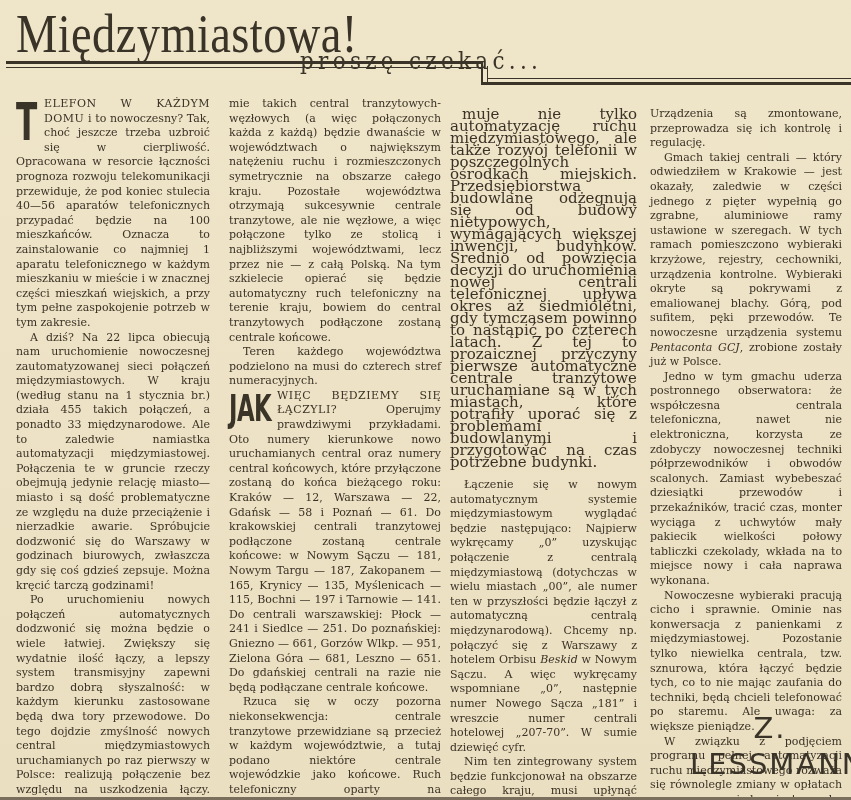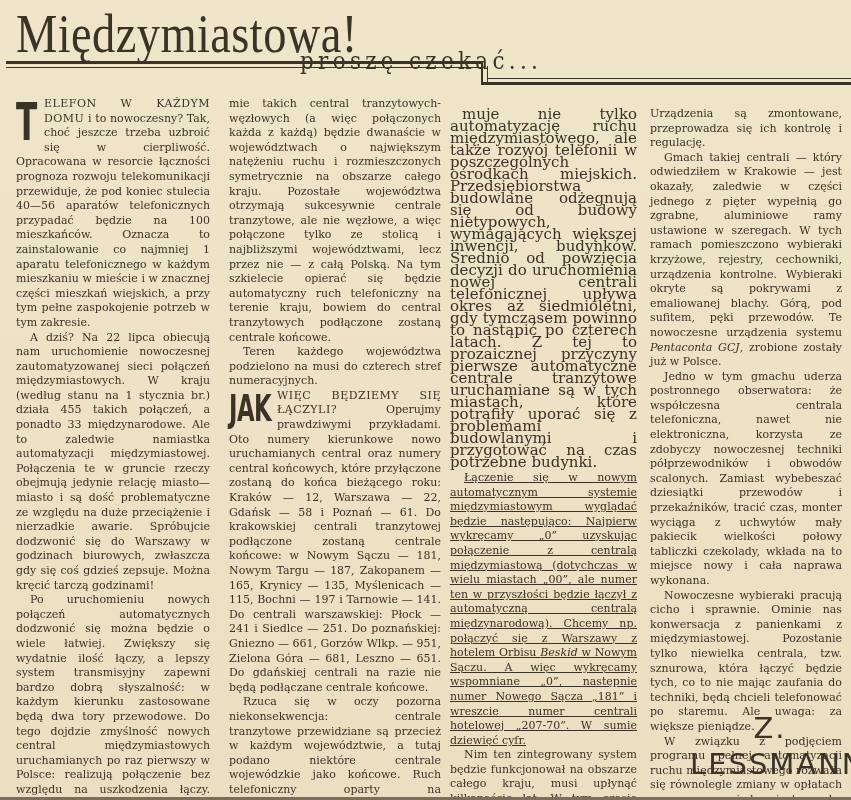--- a/index.html
+++ b/index.html
@@ -78,21 +78,21 @@
     <p>Teren każdego województwa podzielono na musi do czterech stref numeracyjnych.</p>
     <p class="noindent" style="">
       <span class="dropcap jak">JAK</span><span class="caps">WIĘC BĘDZIEMY SIĘ ŁĄCZYLI?</span><span> Operujmy prawdziwymi przykładami. Oto numery kierunkowe nowo uruchamianych central oraz numery central końcowych, które przyłączone zostaną do końca bieżącego roku: Kraków — 12, Warszawa — 22, Gdańsk — 58 i Poznań — 61. Do krakowskiej centrali tranzytowej podłączone zostaną centrale końcowe: w Nowym Sączu — 181, Nowym Targu — 187, Zakopanem — 165, Krynicy — 135, Myślenicach — 115, Bochni — 197 i Tarnowie — 141. Do centrali warszawskiej: Płock — 241 i Siedlce — 251. Do poznańskiej: Gniezno — 661, Gorzów Wlkp. — 951, Zielona Góra — 681, Leszno — 651. Do gdańskiej centrali na razie nie będą podłączane centrale końcowe.</span>
     </p>
     <p>Rzuca się w oczy pozorna niekonsekwencja: centrale tranzytowe przewidziane są przecież w każdym województwie, a tutaj podano niektóre centrale wojewódzkie jako końcowe. Ruch telefoniczny oparty na międzymiastowych centralach automatycznych rozwijać się będzie stopniowo i zapewne upłynie około 15 lat nim ambitny program zostanie zrealizowany w całości. Póki co działać będzie równolegle dotychczasowy system miasto—miasto.</p>
 
   </div>
 
   <div class="col" style="left:450px;top:108px;width:187px;">
     <p class="small noindent">muje nie tylko automatyzację ruchu międzymiastowego, ale także rozwój telefonii w poszczególnych ośrodkach miejskich. Przedsiębiorstwa budowlane odżegnują się od budowy nietypowych, wymagających większej inwencji, budynków. Średnio od powzięcia decyzji do uruchomienia nowej centrali telefonicznej upływa okres aż siedmioletni, gdy tymczasem powinno to nastąpić po czterech latach. Z tej to prozaicznej przyczyny pierwsze automatyczne centrale tranzytowe uruchamiane są w tych miastach, które potrafiły uporać się z problemami budowlanymi i przygotować na czas potrzebne budynki.</p>
-    <p style="margin-top:3px;text-decoration:underline;">
+    <p style="margin-top:10px;">
       <span>Łączenie się w nowym automatycznym systemie międzymiastowym wyglądać będzie następująco: Najpierw wykręcamy „0” uzyskując połączenie z centralą międzymiastową (dotychczas w wielu miastach „00”, ale numer ten w przyszłości będzie łączył z automatyczną centralą międzynarodową). Chcemy np. połączyć się z Warszawy z hotelem Orbisu </span><em>Beskid</em><span> w Nowym Sączu. A więc wykręcamy wspomniane „0”, następnie numer Nowego Sącza „181” i wreszcie numer centrali hotelowej „207-70”. W sumie dziewięć cyfr.</span>
     </p>
     <p>Nim ten zintegrowany system będzie funkcjonował na obszarze całego kraju, musi upłynąć kilkanaście lat. W tym czasie czeka nas jeszcze wiele zmian numerowych, które zapewne trochę utrudnią życie, lecz są niezbędne. Tak więc dla przykładu abonenci warszawscy prócz „0” będą nadal łączyli się z wieloma miejscowościami wykręcając „8”, jak to czynią dotychczas. Krakowskich abonentów czeka kolejna (częściowo już wprowadzona) zmiana numerów: przy numerach specjalnych, jak pogotowie, straż, milicja, dotychczasowe „0” zastąpi „9”. W przyszłości numery poszczególnych abonentów będą sześciocyfrowe; dodana zostanie jedna cyfra przed obowiązującym dotychczas numerem. W zasadzie przyjęto w dużych miastach sześciocyfrowy układ numerów. Numery te pozwalają bowiem na instalowanie w danym mieście do miliona aparatów. A więc te centrale wystarczą nam jeszcze na długo.</p>
 
   </div>
 
   <div class="col" style="left:650px;top:107px;width:192px;">
     <p class="noindent">Urządzenia są zmontowane, przeprowadza się ich kontrolę i regulację.</p>
     <p>
       <span>Gmach takiej centrali — który odwiedziłem w Krakowie — jest okazały, zaledwie w części jednego z pięter wypełnią go zgrabne, aluminiowe ramy ustawione w szeregach. W tych ramach pomieszczono wybieraki krzyżowe, rejestry, cechowniki, urządzenia kontrolne. Wybieraki okryte są pokrywami z emaliowanej blachy. Górą, pod sufitem, pęki przewodów. Te nowoczesne urządzenia systemu </span><em>Pentaconta GCJ</em><span>, zrobione zostały już w Polsce.</span>

